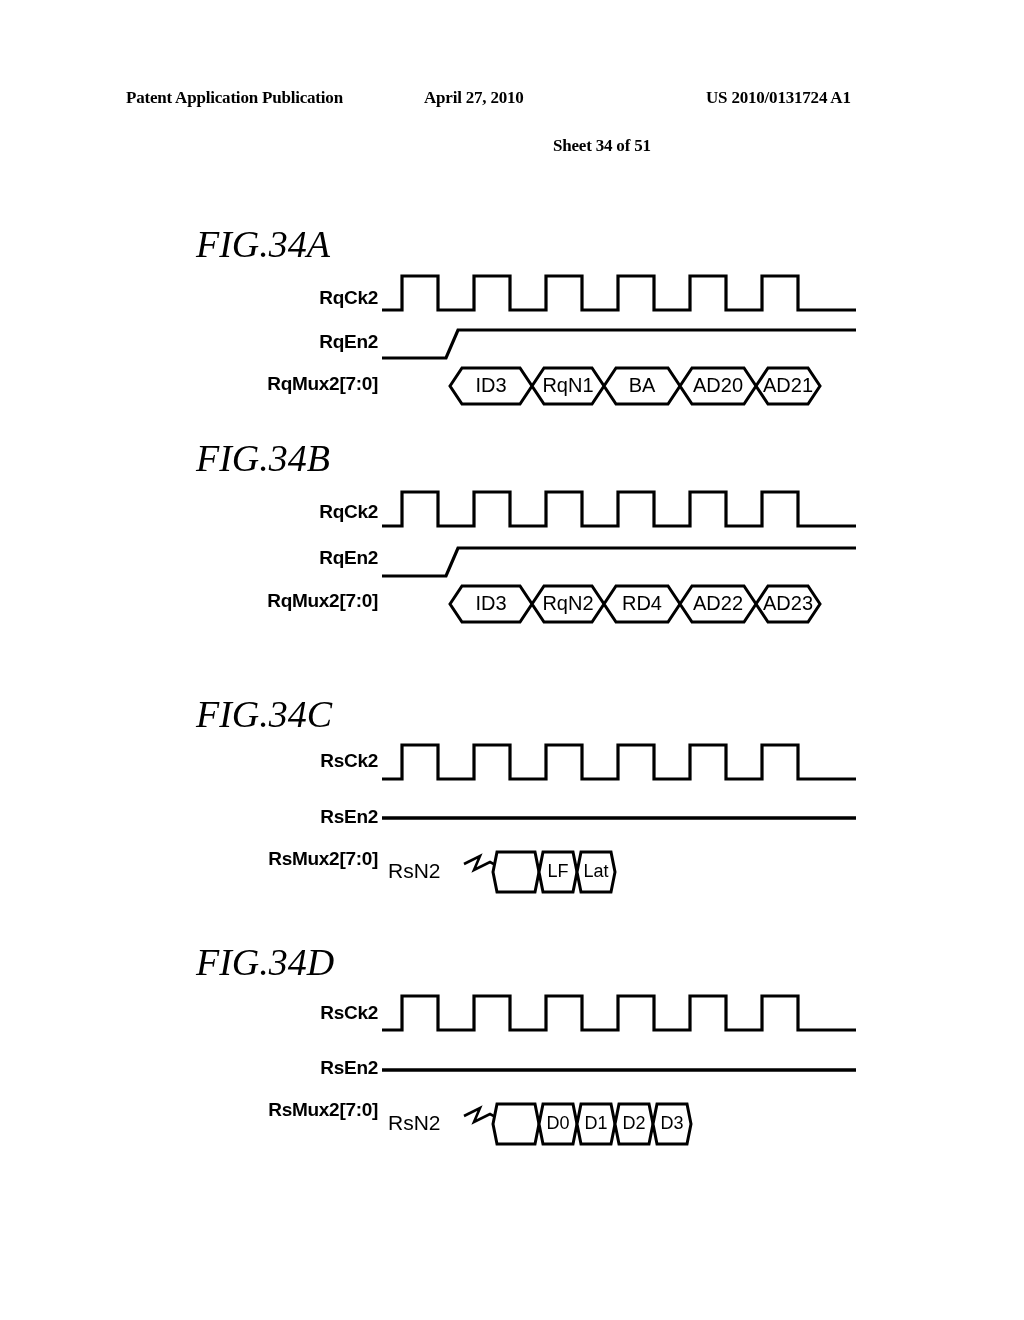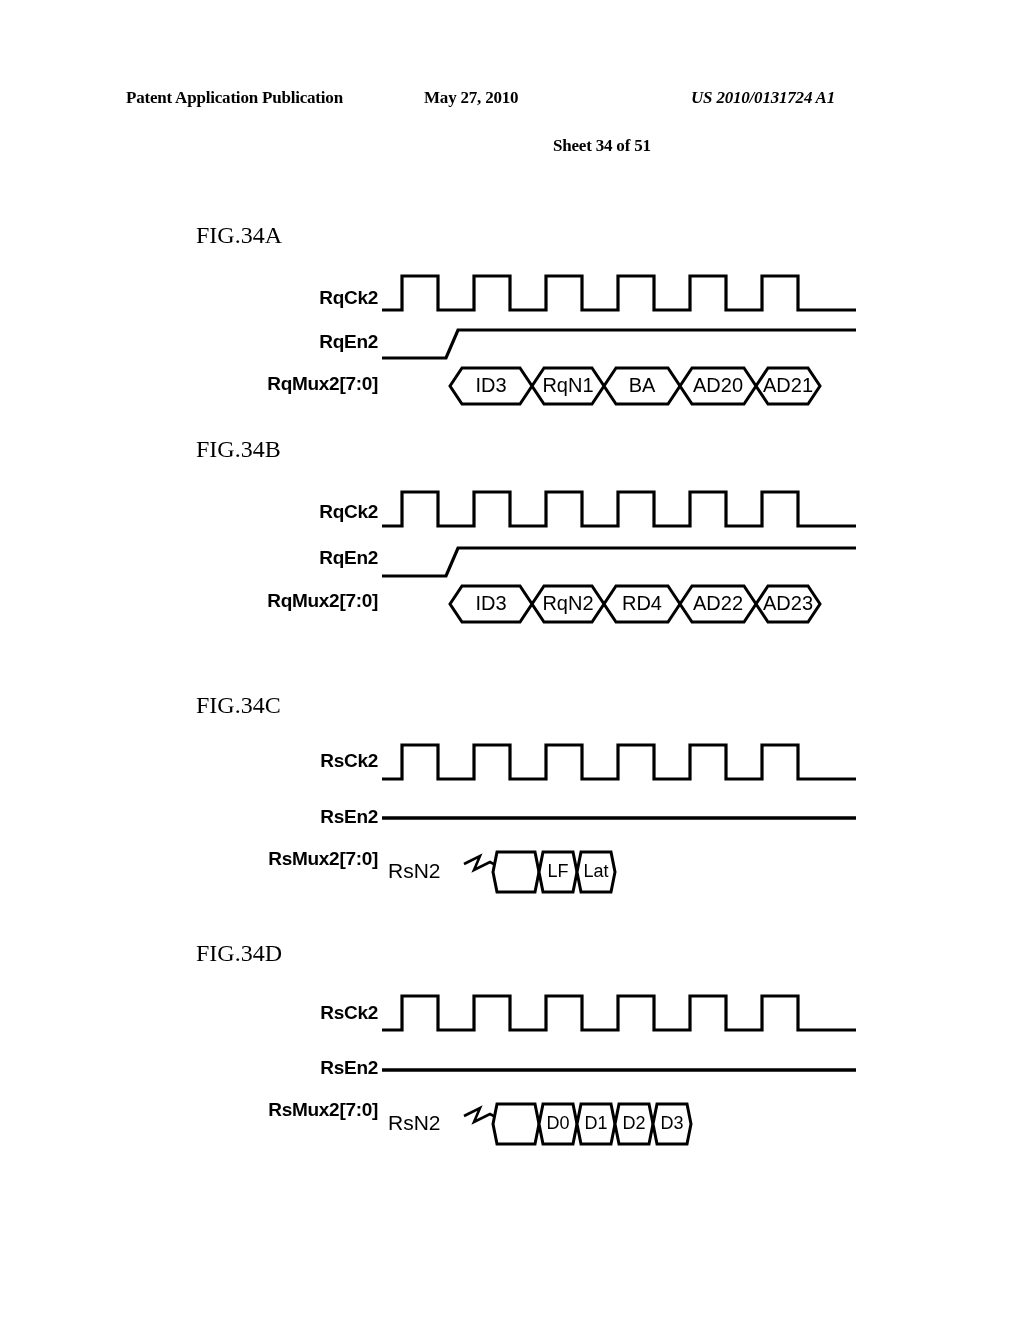--- a/index.html
+++ b/index.html
@@ -26,37 +26,38 @@
     font-family: "Liberation Serif", serif;
     font-weight: bold;
     font-size: 17px;
     letter-spacing: -0.2px;
     white-space: nowrap;
   }
   #page-header .hdr-seg { position: absolute; top: 0; }
   #hdr-pub    { left: 126px; }
   #hdr-date   { left: 424px; }
   #hdr-sheet  { left: 553px; margin-top: 48px; }
-  #hdr-patno  { left: 691px; font-style: italic; }
+  #hdr-patno  { left: 706px; }
 
   
   .figure {
     position: absolute;
     left: 0;
     width: 1024px;
   }
   .fig-title {
     position: absolute;
     font-family: "Liberation Serif", serif;
     font-weight: normal;
-    font-size: 24px;
+    font-size: 38px;
     letter-spacing: 0px;
     white-space: nowrap;
     left: 196px;
     top: 0px;
+    font-style: italic;
   }
 
   
   .sig-label {
     position: absolute;
     right: 646px; 
     font-family: "Liberation Sans", sans-serif;
     font-weight: bold;
     font-size: 19px;
     letter-spacing: -0.3px;
@@ -119,21 +120,21 @@
     stroke-width: 2.6;
     stroke-linejoin: miter;
     stroke-linecap: butt;
   }
 </style>
 </head>
 <body>
 
 <div id="page-header">
   <span class="hdr-seg" id="hdr-pub">Patent Application Publication</span>
-  <span class="hdr-seg" id="hdr-date">May 27, 2010</span>
+  <span class="hdr-seg" id="hdr-date">April 27, 2010</span>
   <span class="hdr-seg" id="hdr-sheet">Sheet 34 of 51</span>
   <span class="hdr-seg" id="hdr-patno">US 2010/0131724 A1</span>
 </div>
 
 <div class="figure" id="fig-a" style="top:222px;">
   <div class="fig-title">FIG.34A</div>
 
   <div class="sig-label" style="top:66px;">RqCk2</div>
   <div class="sig-label" style="top:110px;">RqEn2</div>
   <div class="sig-label" style="top:152px;">RqMux2[7:0]</div>

